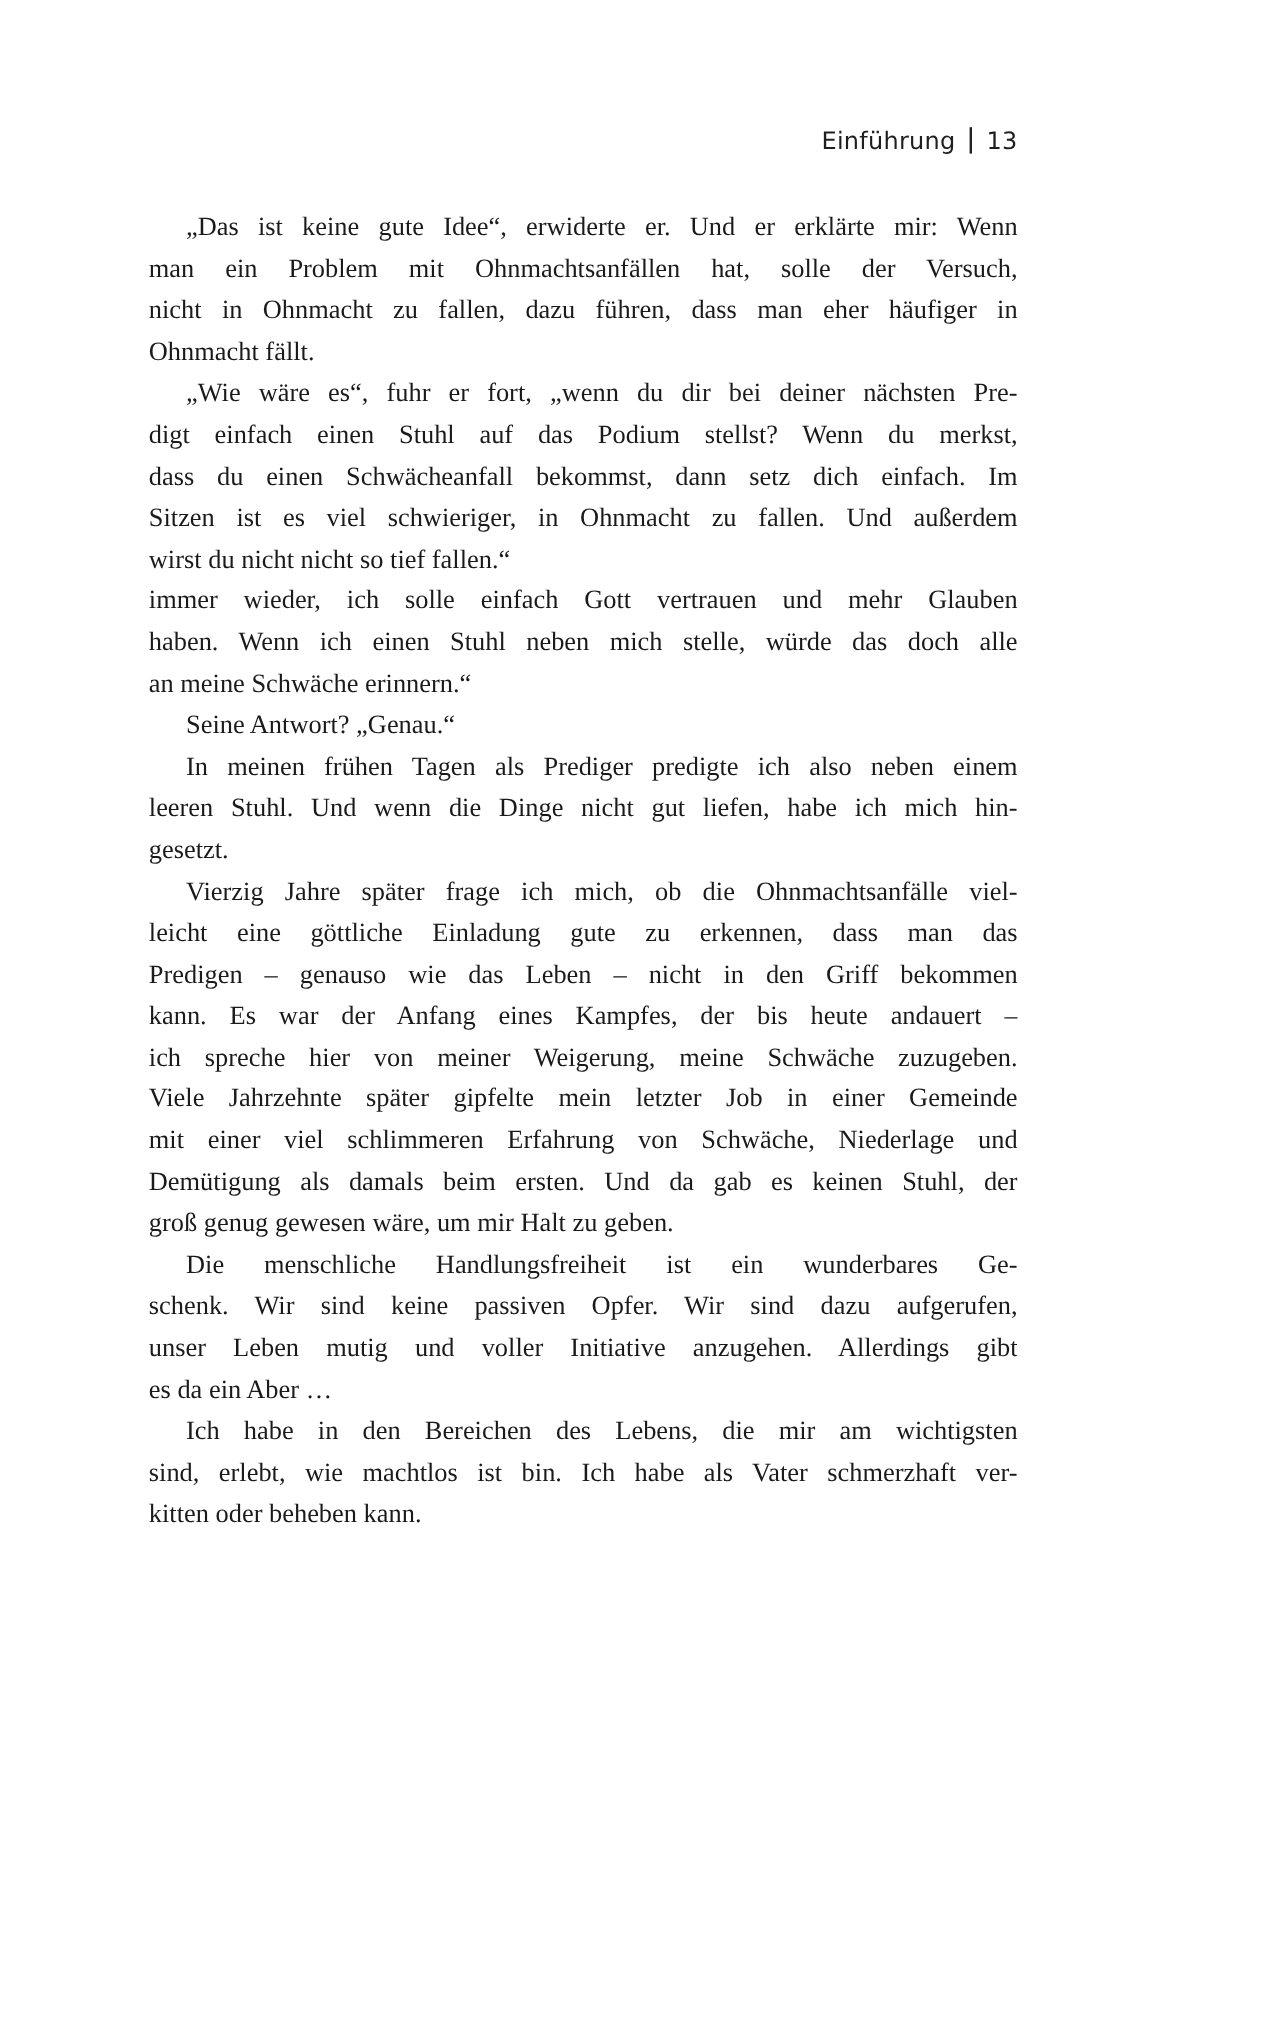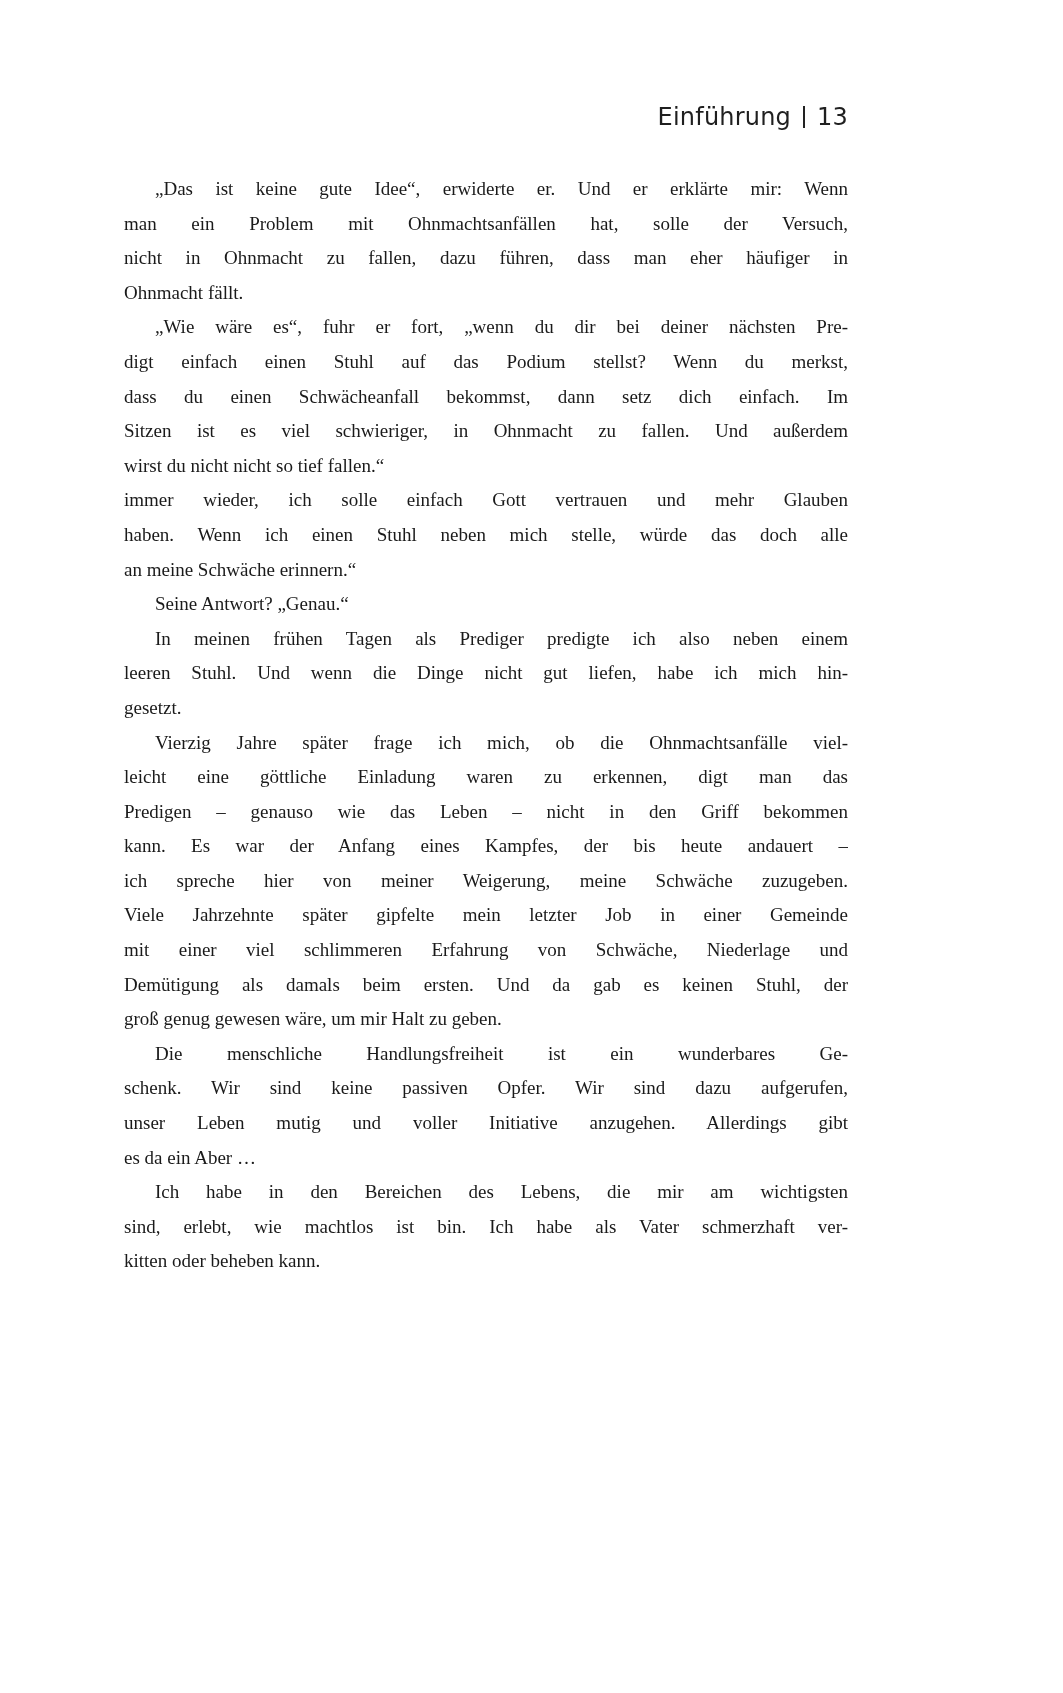--- a/index.html
+++ b/index.html
@@ -12,41 +12,41 @@
       height: 1693px;
       position: relative;
       overflow: hidden;
       color: #1a1a1a;
     }
     .running-header {
       position: absolute;
       top: 104px;
       right: 215px;
       font-family: "DejaVu Sans", sans-serif;
-      font-size: 24px;
+      font-size: 20px;
       letter-spacing: 0.2px;
       color: #1f1f1f;
       display: flex;
       align-items: center;
       gap: 12px;
       line-height: 26px;
     }
     .running-header .sep {
       display: inline-block;
       width: 2px;
       height: 22px;
       background: #222;
     }
     .body-text {
       position: absolute;
       top: 172px;
       left: 124px;
       width: 724px;
       font-family: "Liberation Serif", serif;
-      font-size: 19px;
+      font-size: 22px;
       color: #1a1a1a;
     }
     .line {
       height: 34.6px;
       line-height: 34.6px;
       white-space: nowrap;
       text-align: justify;
       text-align-last: justify;
       overflow: hidden;
     }
@@ -94,21 +94,21 @@
   </div>
 
   <div>
     <div class="line indent">In meinen frühen Tagen als Prediger predigte ich also neben einem</div>
     <div class="line">leeren Stuhl. Und wenn die Dinge nicht gut liefen, habe ich mich hin-</div>
     <div class="line last">gesetzt.</div>
   </div>
 
   <div>
     <div class="line indent">Vierzig Jahre später frage ich mich, ob die Ohnmachtsanfälle viel-</div>
-    <div class="line">leicht eine göttliche Einladung waren zu erkennen, digt man das</div>
+    <div class="line">leicht eine göttliche Einladung gute zu erkennen, dass man das</div>
     <div class="line">Predigen – genauso wie das Leben – nicht in den Griff bekommen</div>
     <div class="line">kann. Es war der Anfang eines Kampfes, der bis heute andauert –</div>
     <div class="line">ich spreche hier von meiner Weigerung, meine Schwäche zuzugeben.</div>
     <div class="line">Viele Jahrzehnte später gipfelte mein letzter Job in einer Gemeinde</div>
     <div class="line">mit einer viel schlimmeren Erfahrung von Schwäche, Niederlage und</div>
     <div class="line">Demütigung als damals beim ersten. Und da gab es keinen Stuhl, der</div>
     <div class="line last">groß genug gewesen wäre, um mir Halt zu geben.</div>
   </div>
 
   <div>

